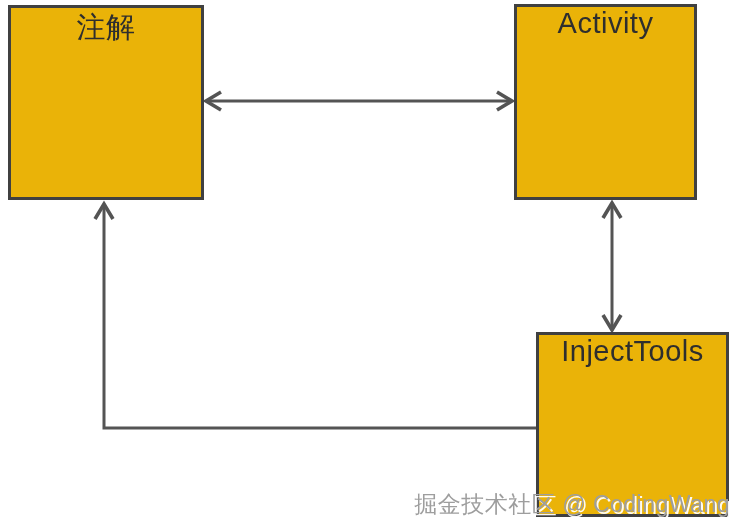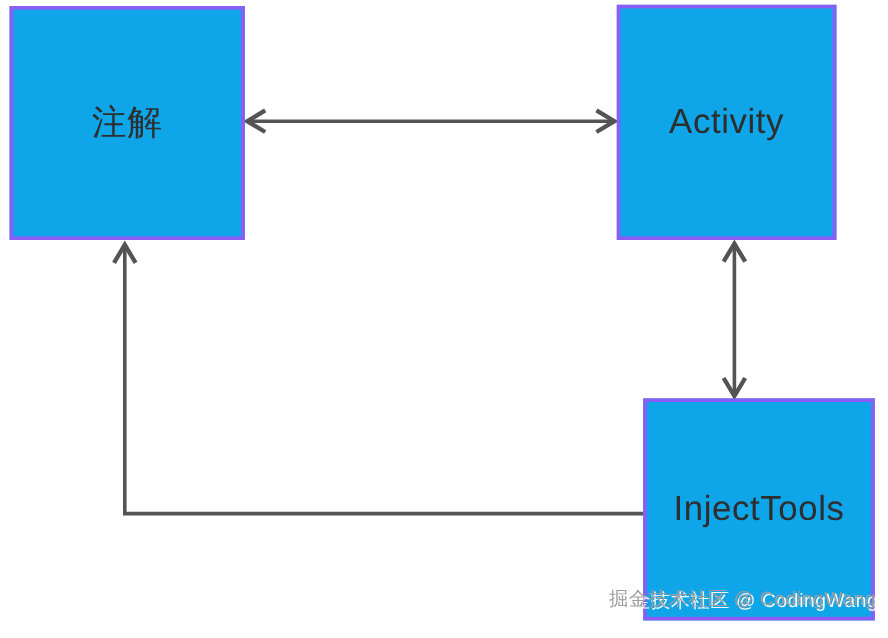--- a/index.html
+++ b/index.html
@@ -11,24 +11,24 @@
     position: relative;
     width: 740px;
     height: 532px;
     background: #ffffff;
     overflow: hidden;
     font-family: "Liberation Sans", "DejaVu Sans", sans-serif;
   }
   .node {
     position: absolute;
     box-sizing: border-box;
-    border: 3px solid #8b5cf6;
-    background: #0ea5e9;
+    border: 3px solid #404040;
+    background: #eab308;
     display: flex;
-    align-items: center;
+    align-items: flex-start;
     justify-content: center;
   }
   .node-label {
     font-size: 29px;
     color: #2e2e2e;
     letter-spacing: 0.5px;
     white-space: nowrap;
   }
   #node-annotation   { left: 8px;   top: 5px;   width: 196px; height: 195px; }
   #node-activity     { left: 514px; top: 4px;   width: 183px; height: 196px; }
@@ -45,21 +45,21 @@
   .edge {
     stroke: #545454;
     stroke-width: 3;
     fill: none;
     stroke-linejoin: miter;
   }
   #watermark {
     position: absolute;
     right: 10px;
     top: 489px;
-    font-size: 16px;
+    font-size: 23px;
     color: #9e9e9e;
     text-shadow: 2px 2px 0 rgba(255,255,255,0.95);
     white-space: nowrap;
     z-index: 5;
     letter-spacing: 0.5px;
   }
 </style>
 </head>
 <body>
 

